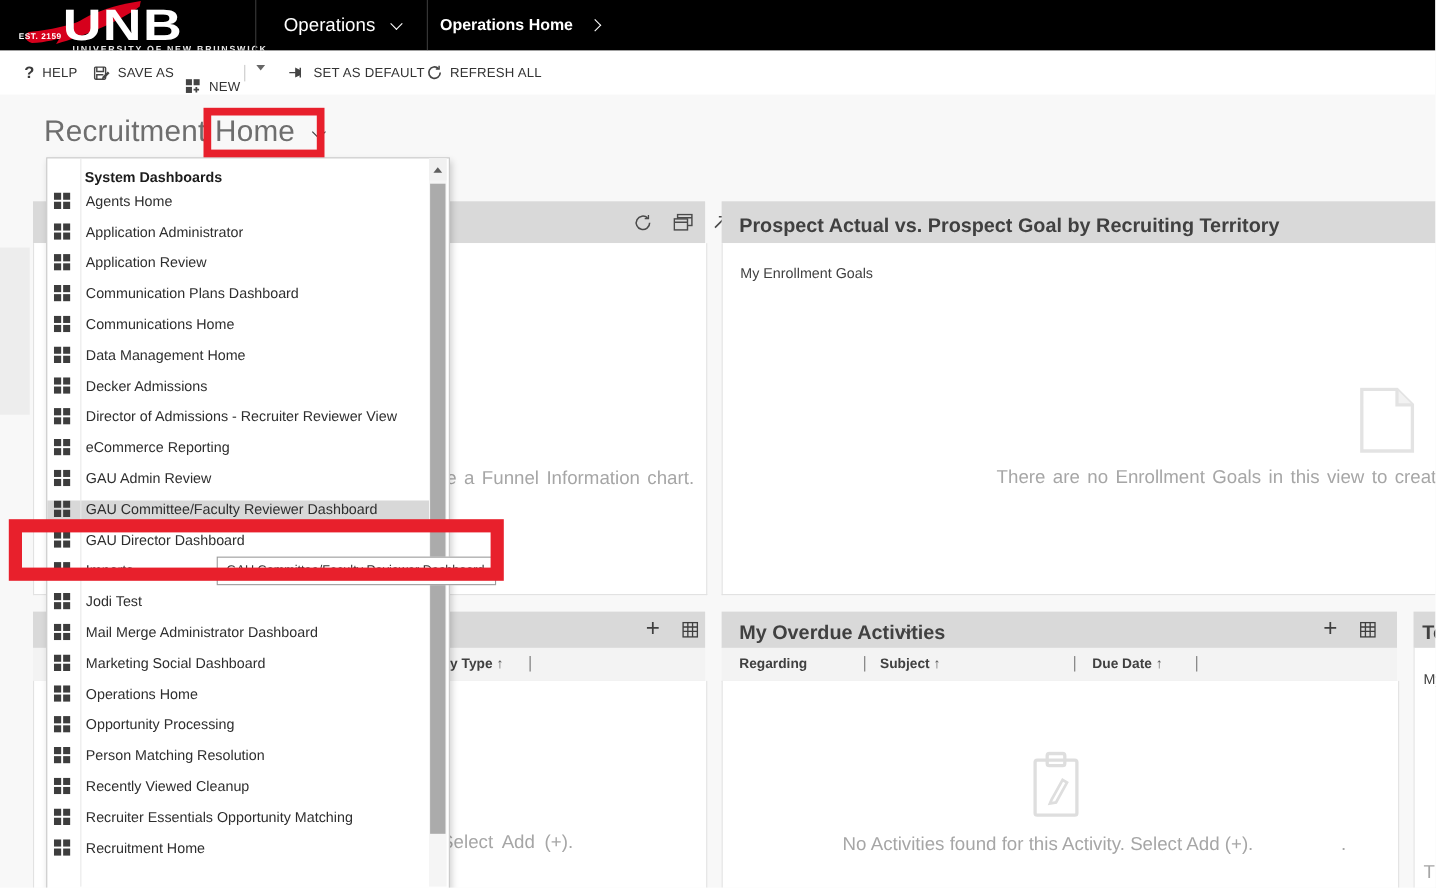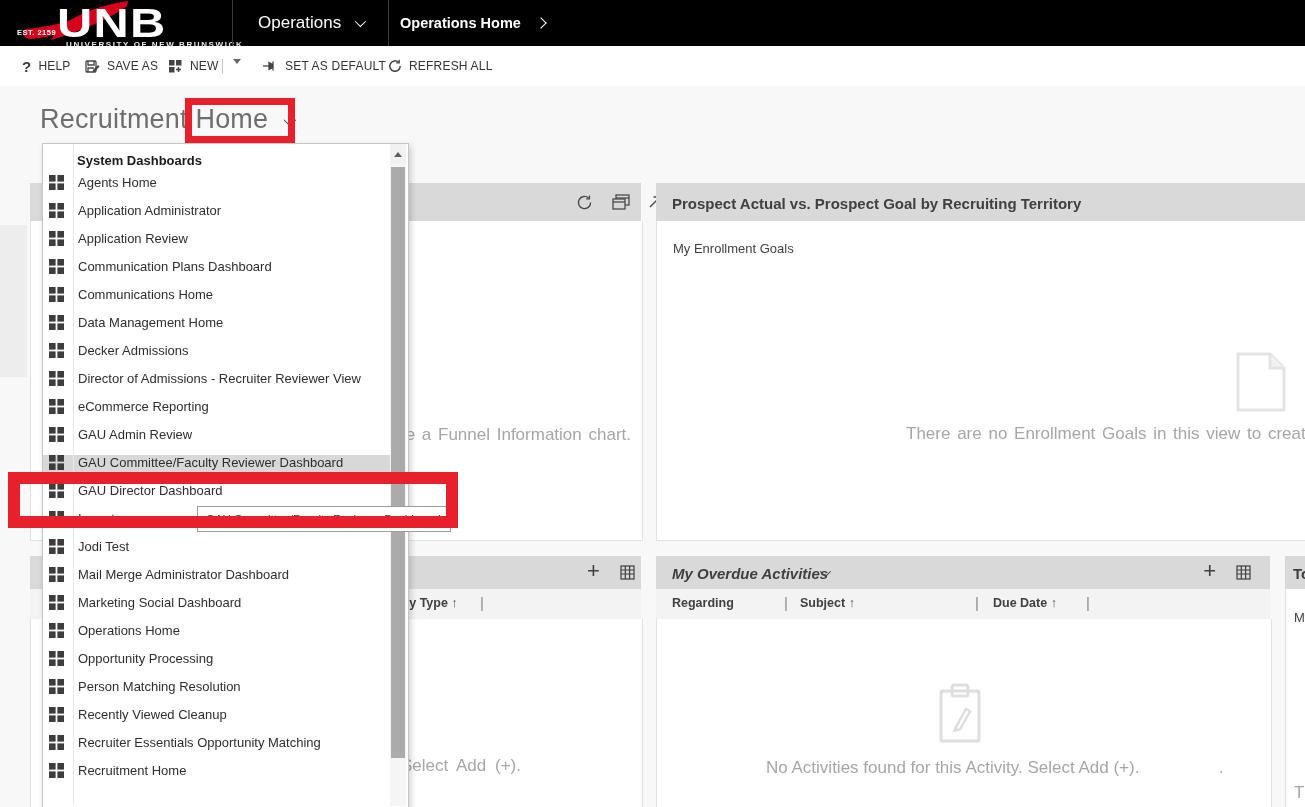--- a/index.html
+++ b/index.html
@@ -26,21 +26,21 @@
   .tb-divider{left:222px;top:13px;width:1px;height:15px;background:#c9c9c9;}
   .caret{width:0;height:0;border-left:4px solid transparent;border-right:4px solid transparent;border-top:5px solid #666;}
 
   
   #page-title{left:40px;top:104px;font-size:27px;font-weight:300;color:#6e6e6e;letter-spacing:.2px;display:flex;align-items:center;gap:16px;}
   #page-title .chev{width:8px;height:8px;border-color:#3c3c3c;border-width:1.5px;margin-top:4px;}
 
   
   .panel-header{background:#d9d9d9;}
   .panel-body{background:#fff;border:1px solid #e2e2e2;border-top:none;}
-  .ph-title{font-size:15px;font-weight:700;color:#404040;white-space:nowrap;}
+  .ph-title{font-size:18px;font-weight:700;color:#404040;white-space:nowrap;}
   .col-row{background:#f3f3f3;border-bottom:1px solid #dcdcdc;}
   .col-lbl{font-size:12.5px;font-weight:700;color:#404040;white-space:nowrap;}
   .col-pipe{color:#8a8a8a;font-size:15px;}
   .sort-arrow{font-weight:400;color:#555;}
   .empty-txt{font-size:17px;color:#a6a6a6;white-space:nowrap;}
   .hicon{color:#4a4a4a;}
   .plus-icon{font-size:22px;font-weight:400;color:#3f3f3f;line-height:20px;}
 
   
   #dropdown{left:42px;top:143px;width:365px;height:664px;background:#fff;border:1px solid #c6c6c6;box-shadow:2px 3px 6px rgba(0,0,0,.18);z-index:50;}
@@ -90,21 +90,21 @@
       <span>HELP</span>
     </div>
     <div class="abs tool-btn" style="left:85px;">
       <svg width="15" height="15" viewBox="0 0 15 15" fill="none" stroke="#444" stroke-width="1.3">
         <rect x="1" y="2" width="10" height="11" rx="1"></rect>
           <path d="M3 2v4h6V2M3 13v-4h6"></path>
           <path d="M8.2 10.8 13 6l1.6 1.6-4.8 4.8-2.2.6z" fill="#444" stroke="none"></path>
       </svg>
       <span>SAVE AS</span>
     </div>
-    <div class="abs tool-btn" style="left:168px;">
+    <div class="abs tool-btn" style="left:168px;align-items:flex-end;">
       <svg width="15" height="15" viewBox="0 0 15 15">
         <rect x="1" y="1" width="5.5" height="5.5" fill="#444"></rect>
           <rect x="8" y="1" width="5.5" height="5.5" fill="#444"></rect>
           <rect x="1" y="8" width="5.5" height="5.5" fill="#444"></rect>
         <path d="M10.5 8v5M8 10.5h5" stroke="#444" stroke-width="1.6"></path>
       </svg>
       <span>NEW</span>
     </div>
     <div class="abs tb-divider"></div>
     <div class="abs" style="left:233px;top:18px;"><span class="caret"></span></div>
@@ -172,21 +172,21 @@
     </svg>
   </div>
   <div class="abs col-row" style="left:30px;top:589px;width:611px;height:30px;">
     <span class="abs col-lbl" style="left:341px;top:7px;"><span>Activity Type</span> <span class="sort-arrow">↑</span></span>
     <span class="abs col-pipe" style="left:450px;top:5px;">|</span>
   </div>
   <div class="abs panel-body" style="left:30px;top:619px;width:611px;height:337px;border-top:none;">
     <span class="abs empty-txt" style="left:370px;top:137px;word-spacing:4px;">Select  Add  (+).</span>
   </div>
 
-  <div class="abs panel-header" style="left:656px;top:556px;width:614px;height:33px;font-style:italic;">
+  <div class="abs panel-header" style="left:656px;top:556px;width:614px;height:33px;">
     <span class="abs ph-title" style="left:16px;top:9px;"><span>My Overdue Activities</span></span>
     <span class="abs chev" style="left:164px;top:13px;color:#4a4a4a;"></span>
     <span class="abs plus-icon" style="left:547px;top:5px;">+</span>
     <svg class="abs" style="left:580px;top:9px;" width="15" height="15" viewBox="0 0 15 15" fill="none" stroke="#3f3f3f" stroke-width="1.2">
       <rect x="1" y="1" width="13" height="13"></rect>
         <path d="M1 5h13M1 9h13M5.3 1v13M9.6 1v13"></path>
     </svg>
   </div>
   <div class="abs col-row" style="left:656px;top:589px;width:614px;height:30px;">
     <span class="abs col-lbl" style="left:16px;top:7px;">Regarding</span>

